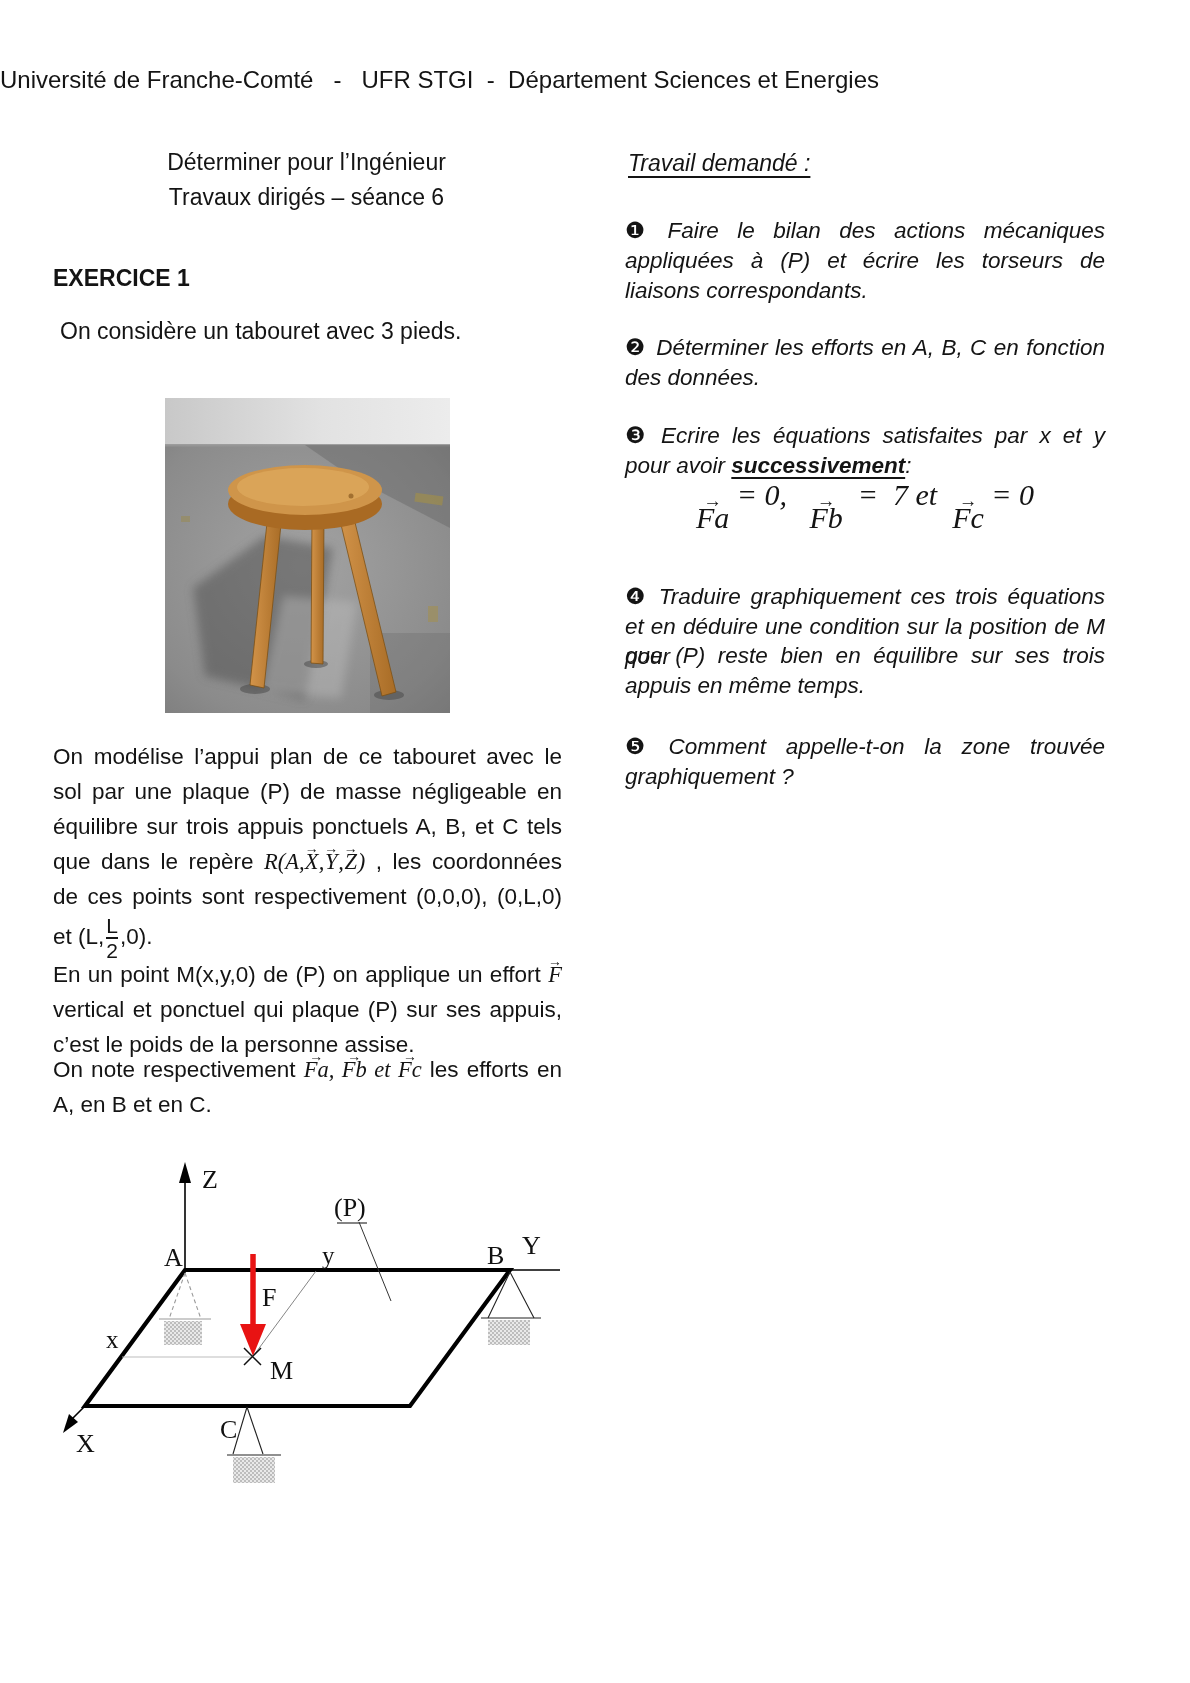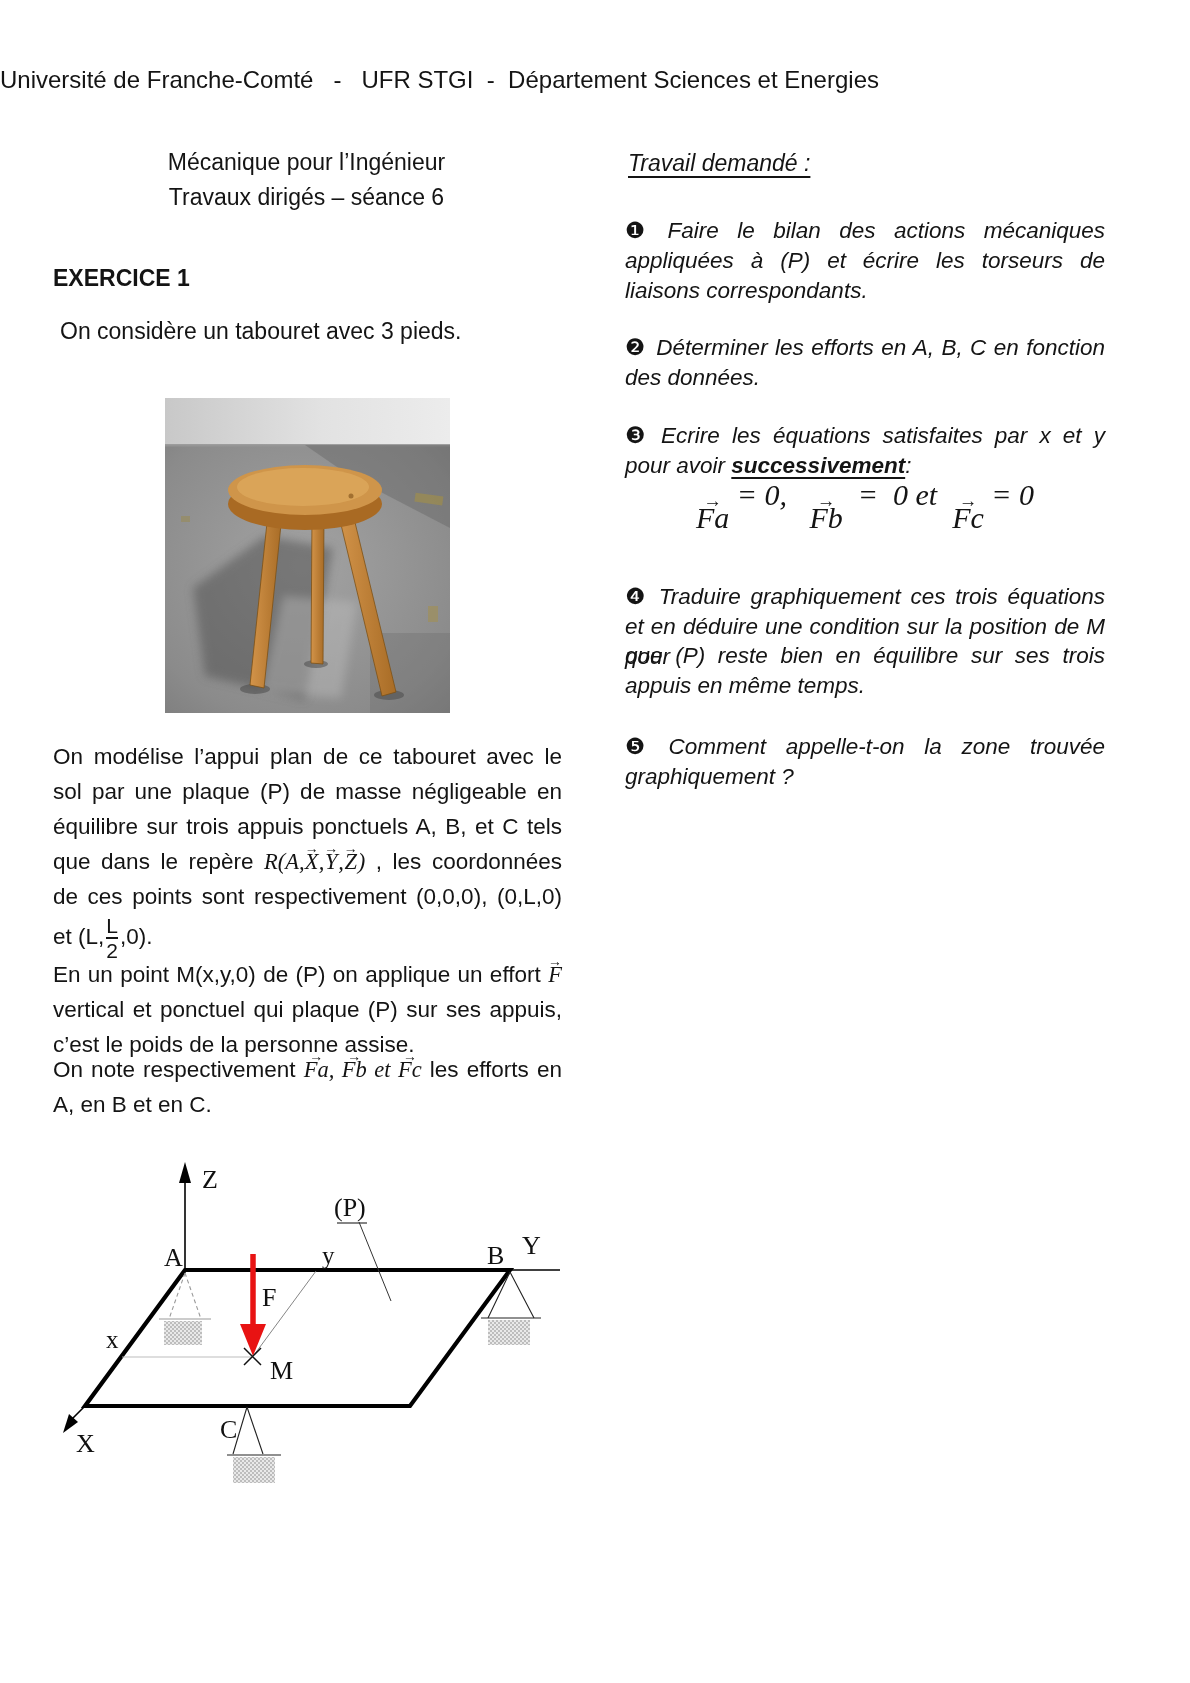--- a/index.html
+++ b/index.html
@@ -39,21 +39,21 @@
   svg text{fill:#111;}
 </style>
 </head>
 <body>
 
 <div class="page">
 
   <div class="abs header">Université de Franche-Comté   -   UFR STGI  -  Département Sciences et Energies</div>
 
   <div class="abs left-titles">
-    <div>Mécanique pour l’Ingénieur</div>
+    <div>Déterminer pour l’Ingénieur</div>
     <div>Travaux dirigés – séance 6</div>
   </div>
 
   <div class="abs exercise">EXERCICE 1</div>
   <div class="abs intro">On considère un tabouret avec 3 pieds.</div>
 
   <svg class="abs photo" viewBox="0 0 285 315" aria-hidden="true">
     <defs>
       <linearGradient id="wallg" x1="0" y1="0" x2="1" y2="0">
         <stop offset="0" stop-color="#c8c8c8"></stop>
@@ -102,21 +102,21 @@
   <div class="abs para" style="top:1052px"><span>On note respectivement </span><span class="vec"><span class="arr">→</span><span class="base">Fa</span></span><span class="serif-math">, </span><span class="vec"><span class="arr">→</span><span class="base">Fb</span></span><span class="serif-math"> et </span><span class="vec"><span class="arr">→</span><span class="base">Fc</span></span><span> les efforts en A, en B et en C.</span></div>
 
   <div class="abs rc-title">Travail demandé :</div>
 
   <div class="abs rc" style="top:215px"><span class="bullet">❶</span><span>Faire le bilan des actions mécaniques appliquées à (P) et écrire les torseurs de liaisons correspondants.</span></div>
 
   <div class="abs rc" style="top:332px"><span class="bullet">❷</span><span>Déterminer les efforts en A, B, C en fonction des données.</span></div>
 
   <div class="abs rc" style="top:420px"><span class="bullet">❸</span><span>Ecrire les équations satisfaites par x et y pour avoir </span><span class="em-bu">successivement</span><span>:</span></div>
 
-  <div class="abs equation"><span class="vec"><span class="arr">→</span><span class="base">Fa</span></span><span> = 0,   </span><span class="vec"><span class="arr">→</span><span class="base">Fb</span></span><span>  =  0 et  </span><span class="vec"><span class="arr">→</span><span class="base">Fc</span></span><span> = 0</span></div>
+  <div class="abs equation"><span class="vec"><span class="arr">→</span><span class="base">Fa</span></span><span> = 0,   </span><span class="vec"><span class="arr">→</span><span class="base">Fb</span></span><span>  =  7 et  </span><span class="vec"><span class="arr">→</span><span class="base">Fc</span></span><span> = 0</span></div>
 
   <div class="abs rc" style="top:581px"><span class="bullet">❹</span><span>Traduire graphiquement ces trois équations et en déduire une condition sur la position de M pour</span></div>
 
   <div class="abs rc" style="top:641px"><span>que (P) reste bien en équilibre sur ses trois appuis en même temps.</span></div>
 
   <div class="abs rc" style="top:731px"><span class="bullet">❺</span><span>Comment appelle-t-on la zone trouvée graphiquement ?</span></div>
 
   <svg class="abs diagram" viewBox="0 0 510 345" aria-hidden="true">
     <defs>
       <pattern id="hatch" width="4" height="4" patternUnits="userSpaceOnUse">

